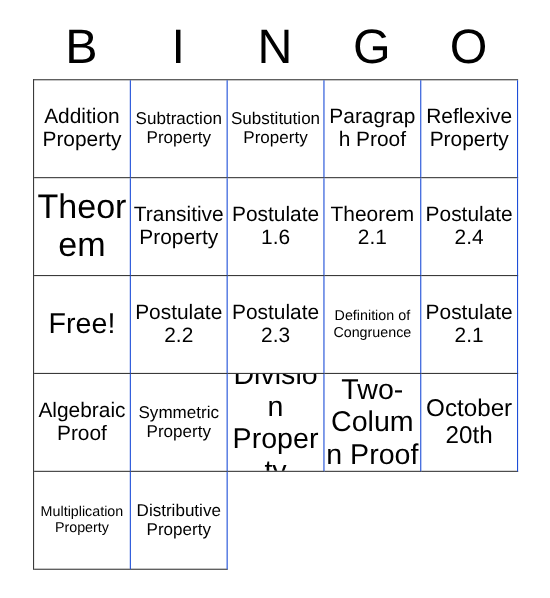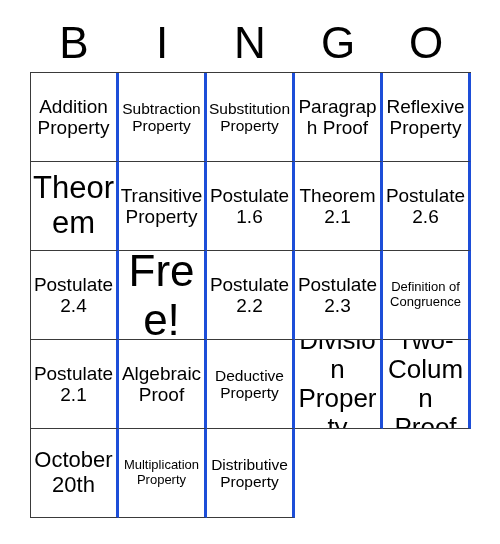--- a/index.html
+++ b/index.html
@@ -45,21 +45,21 @@
     display: grid;
     grid-template-columns: repeat(5, 88px);
     grid-template-rows: repeat(5, 89px);
     width: 440px;
     height: 445px;
     border-top: 1px solid #3a3a3a;
     border-left: 1px solid #3a3a3a;
     box-sizing: content-box;
   }
   .cell {
-    border-right: 3px solid #1d4ed8;
+    border-right: 1px solid #1d4ed8;
     border-bottom: 1px solid #3a3a3a;
     box-sizing: border-box;
     display: flex;
     align-items: center;
     justify-content: flex-end;
     text-align: center;
     padding: 1px 1px;
     overflow: hidden;
   }
   .cell-text {
@@ -70,21 +70,21 @@
     hyphens: none;
   }
 
   
   .fs-xs   { font-size: 13px; }
   .fs-sm   { font-size: 15.5px; }
   .fs-md   { font-size: 19px; }
   .fs-lg   { font-size: 22px; }
   .fs-xl   { font-size: 26px; }
   .fs-xxl  { font-size: 31px; }
-  .fs-free { font-size: 44px; }
+  .fs-free { font-size: 26px; }
 </style>
 </head>
 <body>
 
 <div id="bingo-card">
 
   <div class="header-row">
     <div class="header-cell">B</div>
     <div class="header-cell">I</div>
     <div class="header-cell">N</div>
@@ -115,23 +115,20 @@
       </div>
     <div class="cell">
         <span class="cell-text fs-md">Transitive Property</span>
       </div>
     <div class="cell">
         <span class="cell-text fs-md">Postulate 1.6</span>
       </div>
     <div class="cell">
         <span class="cell-text fs-md">Theorem 2.1</span>
       </div>
-    <div class="cell">
-        <span class="cell-text fs-md">Postulate 2.6</span>
-      </div>
 
     <div class="cell">
         <span class="cell-text fs-md">Postulate 2.4</span>
       </div>
     <div class="cell">
         <span class="cell-text fs-free">Free!</span>
       </div>
     <div class="cell">
         <span class="cell-text fs-md">Postulate 2.2</span>
       </div>
@@ -142,21 +139,21 @@
     <div class="cell">
         <span class="cell-text fs-xs">Definition of Congruence</span>
       </div>
     <div class="cell">
         <span class="cell-text fs-md">Postulate 2.1</span>
       </div>
     <div class="cell">
         <span class="cell-text fs-md">Algebraic Proof</span>
       </div>
     <div class="cell">
-        <span class="cell-text fs-sm">Deductive Property</span>
+        <span class="cell-text fs-sm">Symmetric Property</span>
       </div>
     <div class="cell">
         <span class="cell-text fs-xl">Division Property</span>
       </div>
 
     <div class="cell">
         <span class="cell-text fs-xl">Two-Column Proof</span>
       </div>
     <div class="cell">
         <span class="cell-text fs-lg">October 20th</span>

